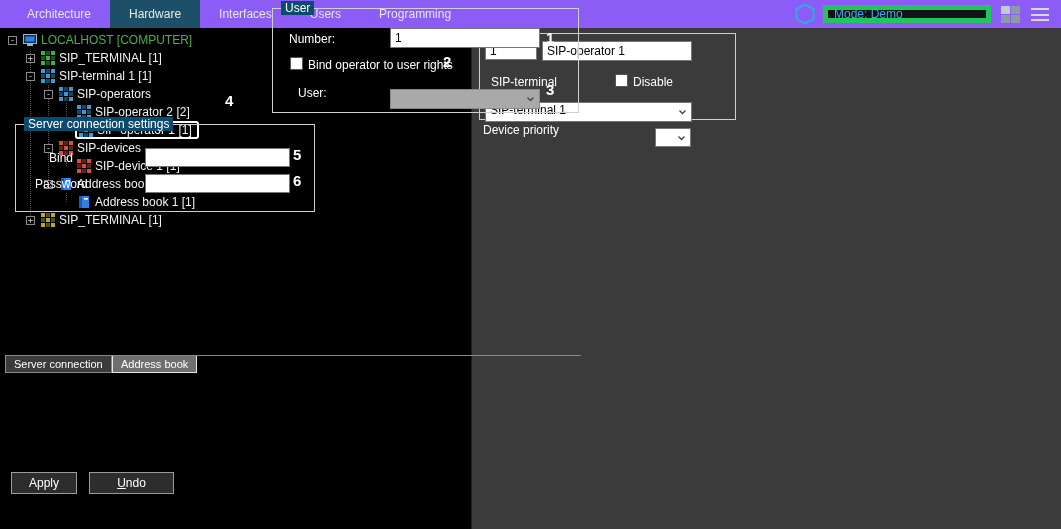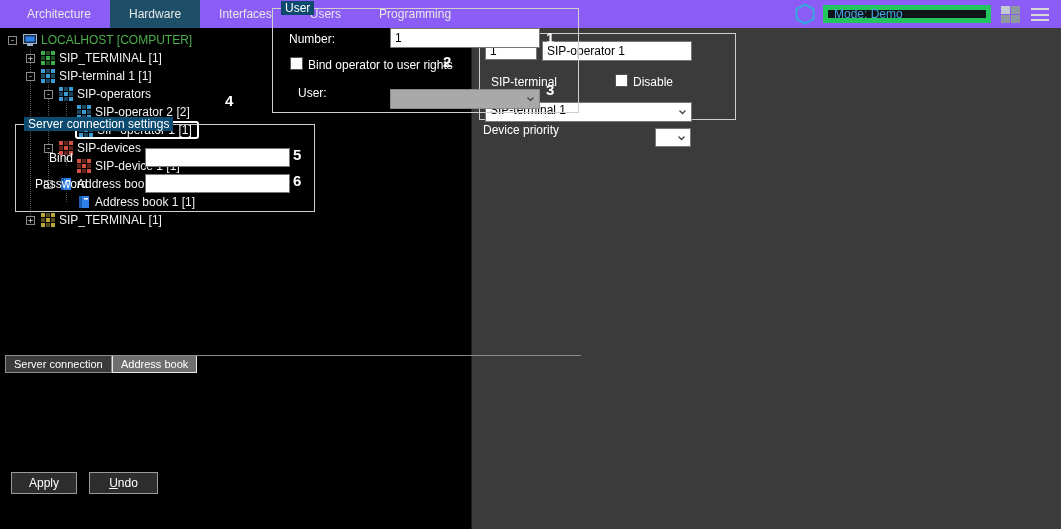--- a/index.html
+++ b/index.html
@@ -319,15 +319,15 @@
   <div class="btab active" style="left:5px;">
     <span>Server connection</span>
   </div>
   <div class="btab inactive" style="left:112px;">
     <span>Address book</span>
   </div>
 
   <div class="btn" style="left:11px; top:472px; width:66px; height:22px;">
     <span>Apply</span>
   </div>
-  <div class="btn" style="left:89px; top:472px; width:69px; height:22px;">
+  <div class="btn" style="left:89px; top:472px; width:85px; height:22px;">
     <span class="undo-label">Undo</span>
   </div>
 
 </body></html>

